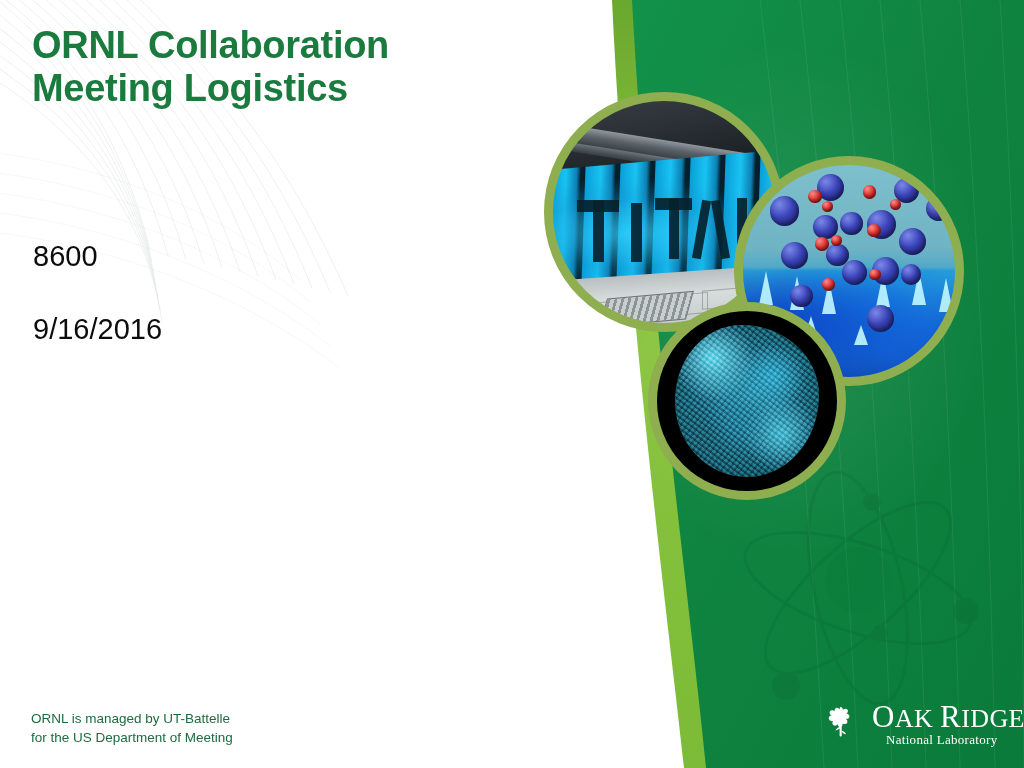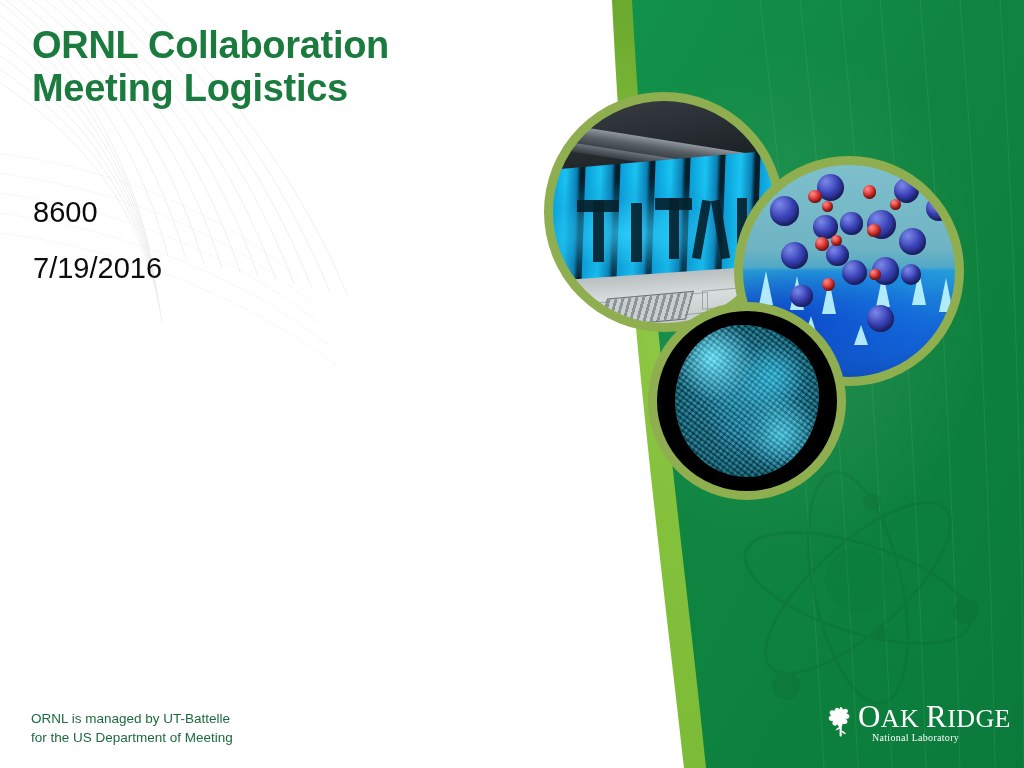--- a/index.html
+++ b/index.html
@@ -49,20 +49,21 @@
     top: 198px;
     width: 460px;
     color: #000000;
   }
   .body-line {
     font-size: 29px;
     line-height: 1.0;
     color: #0c0c0c;
     margin-bottom: 27px;
     font-weight: normal;
+    margin-top: 44px;
   }
 
   
   #footer-text {
     position: absolute;
     left: 31px;
     top: 709px;
     font-size: 13.5px;
     line-height: 1.42;
     color: #1d6b41;
@@ -71,41 +72,42 @@
 
   
   #ornl-logo {
     position: absolute;
     left: 826px;
     top: 702px;
     width: 172px;
     height: 52px;
     display: flex;
     align-items: flex-start;
+    gap: 14px;
   }
   #leaf-icon {
     width: 30px;
     height: 34px;
     margin-top: 3px;
     flex: none;
   }
   #logo-words {
     margin-left: 2px;
     color: #ffffff;
     font-family: "Liberation Serif", serif;
   }
   #logo-main {
     font-size: 26px;
     line-height: 0.98;
     letter-spacing: 0.4px;
     white-space: nowrap;
   }
   #logo-main .cap { font-size: 31px; }
   #logo-sub {
-    font-size: 10px;
+    font-size: 13px;
     line-height: 1.25;
     letter-spacing: 0.3px;
     margin-left: 14px;
     white-space: nowrap;
   }
 
   
   .photo-circle {
     position: absolute;
     border-radius: 50%;
@@ -330,21 +332,21 @@
       <path d="M -30 210 C 92 220 228 266 330 346"></path>
       <path d="M -30 230 C 96 240 234 288 340 368"></path>
     </g>
   </svg>
 
   <div id="title">ORNL Collaboration
 Meeting Logistics</div>
 
   <div id="body-block">
     <div class="body-line">8600</div>
-    <div class="body-line">7/19/2016</div>
+    <div class="body-line">9/16/2016</div>
   </div>
 
   <div class="photo-circle" id="circle-titan">
     <div class="circle-inner">
       <div class="titan-ceiling"></div>
       <div class="titan-rail"></div>
       <div class="titan-rail2"></div>
       <div class="titan-cabinets"></div>
       <div class="titan-glow"></div>
 

